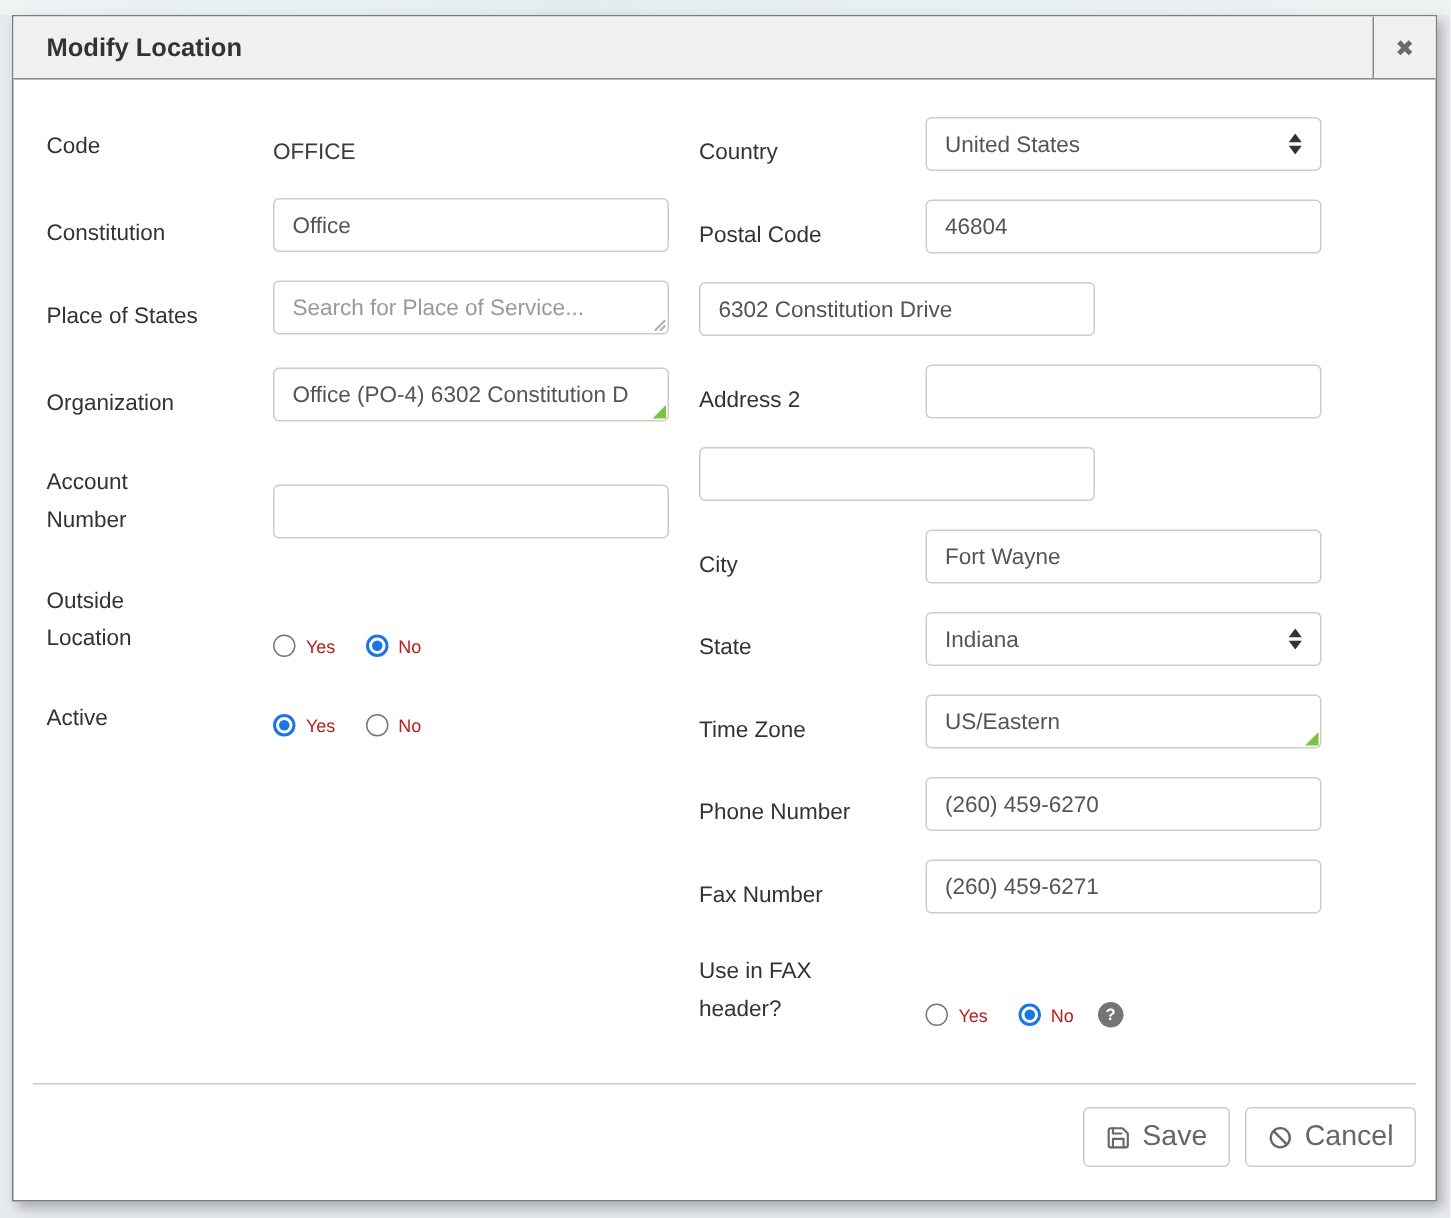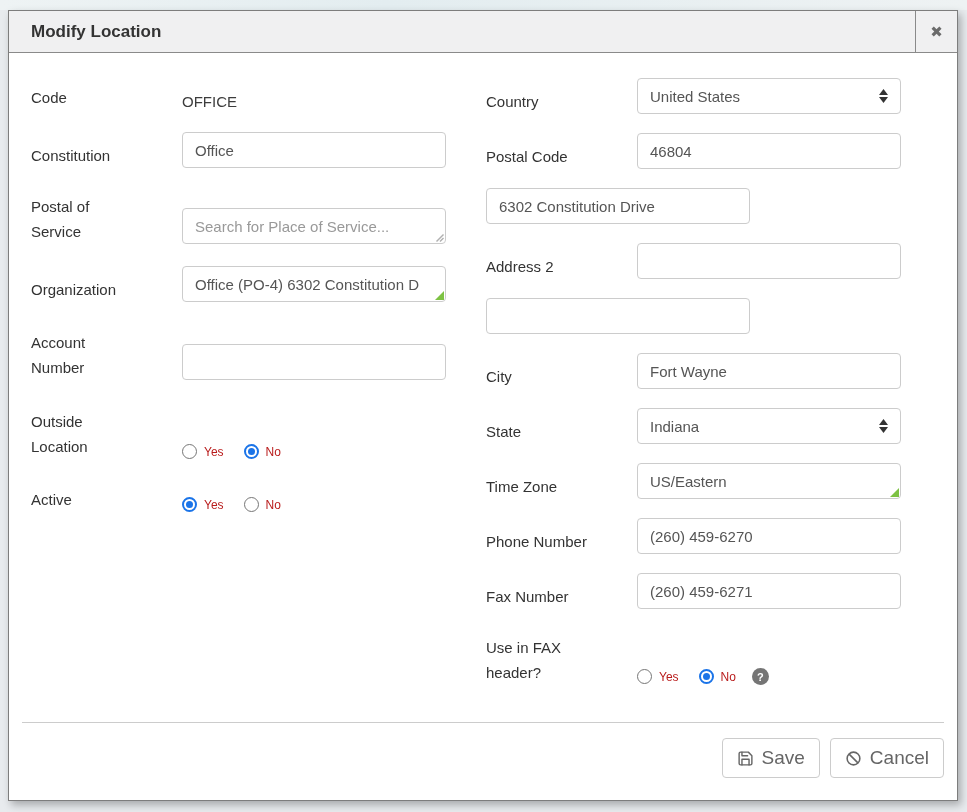--- a/index.html
+++ b/index.html
@@ -31,21 +31,21 @@
   .modal-close{
     width:41px;border-left:1px solid #8a8a8a;
     display:flex;align-items:center;justify-content:center;
     color:#6b6b6b;font-size:15px;font-weight:bold;cursor:pointer;
     background:#f0f0f1;
   }
   .modal-body{
     flex:1;display:flex;padding:25px 0 0 22px;overflow:hidden;
   }
   .col{width:415px;}
-  .col.right{width:416px;margin-left:40px;}
+  .col.right{width:416px;margin-left:20px;}
 
   
   .form-row{display:flex;align-items:flex-end;margin-bottom:19px;}
   .lbl{
     width:151px;min-width:151px;box-sizing:border-box;padding:7px 43px 0 0;
     font-size:15px;line-height:25px;color:#333;
   }
   .ctl{width:264px;min-width:264px;position:relative;box-sizing:border-box;}
   .static-val{padding-top:6px;font-size:15px;color:#3c3c3c;}
   .txt{
@@ -124,21 +124,21 @@
       </div>
 
       <div class="form-row">
         <div class="lbl">Constitution</div>
         <div class="ctl">
           <input class="txt" type="text" value="Office" style="">
         </div>
       </div>
 
       <div class="form-row" style="margin-bottom:22px">
-        <div class="lbl">Postal of Service</div>
+        <div class="lbl">Place of States</div>
         <div class="ctl">
           <input class="txt" type="text" placeholder="Search for Place of Service..." style="">
           <svg class="resize-grip" width="10" height="10" viewBox="0 0 10 10">
             <g stroke="#b0b0b0" stroke-width="1.4">
               <line x1="9.5" y1="2.5" x2="2.5" y2="9.5"></line>
               <line x1="9.5" y1="6" x2="6" y2="9.5"></line>
             </g>
           </svg>
         </div>
       </div>

